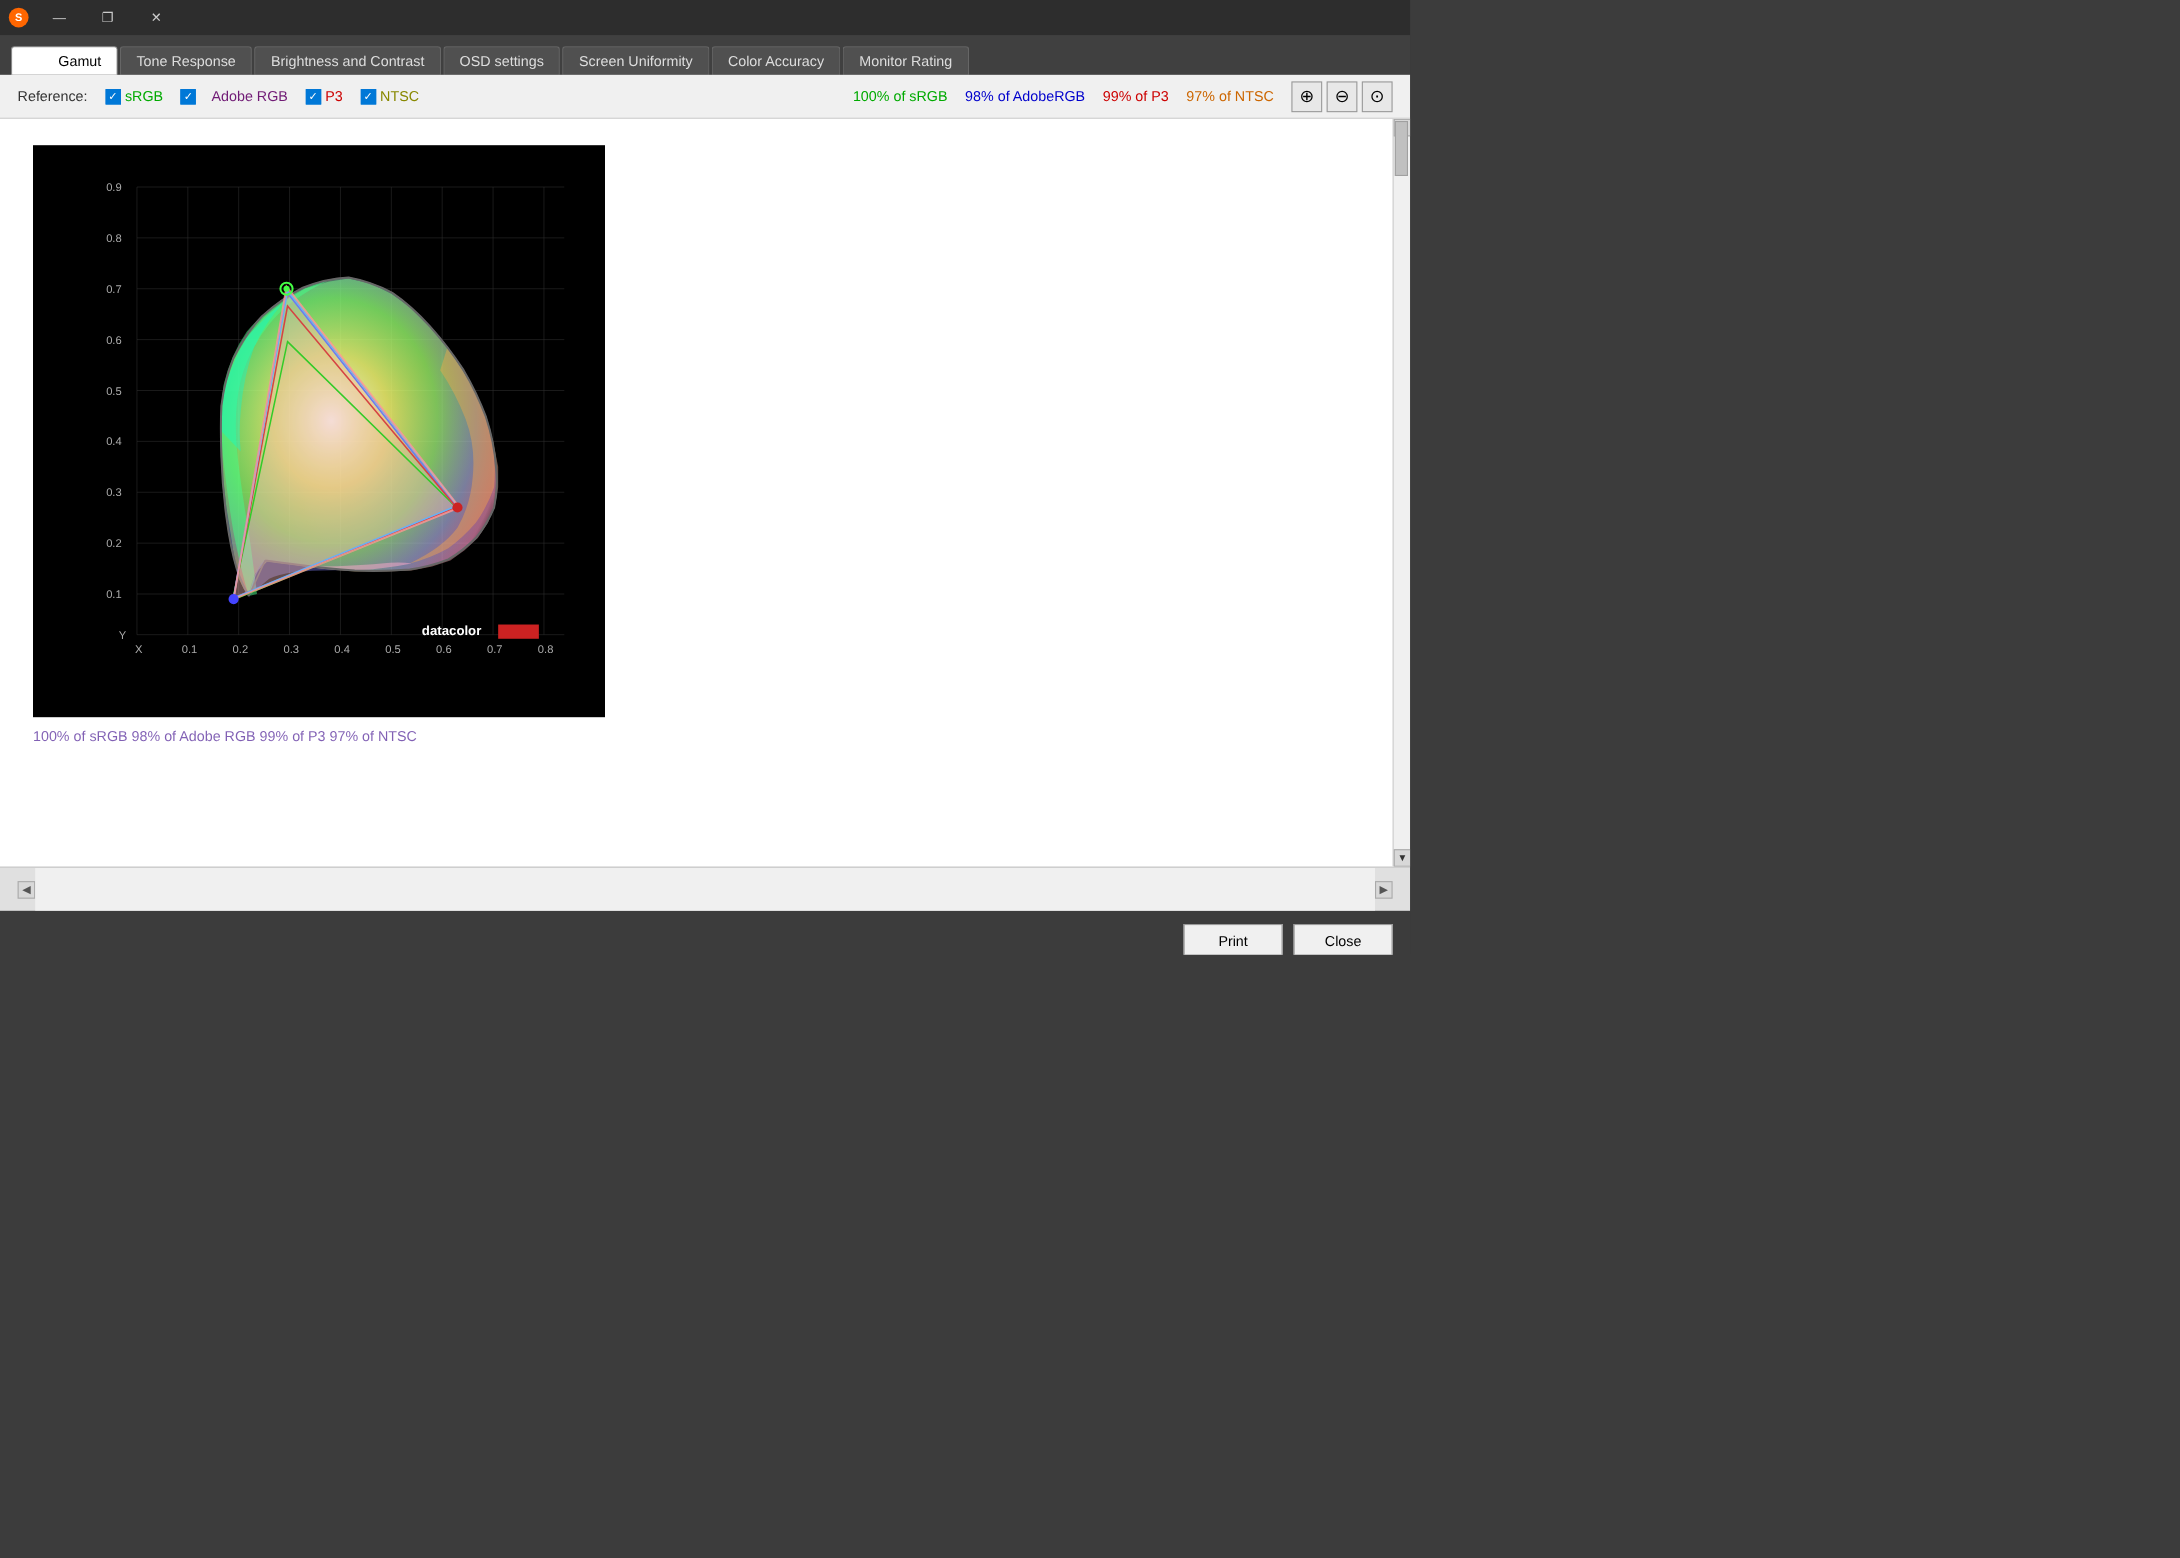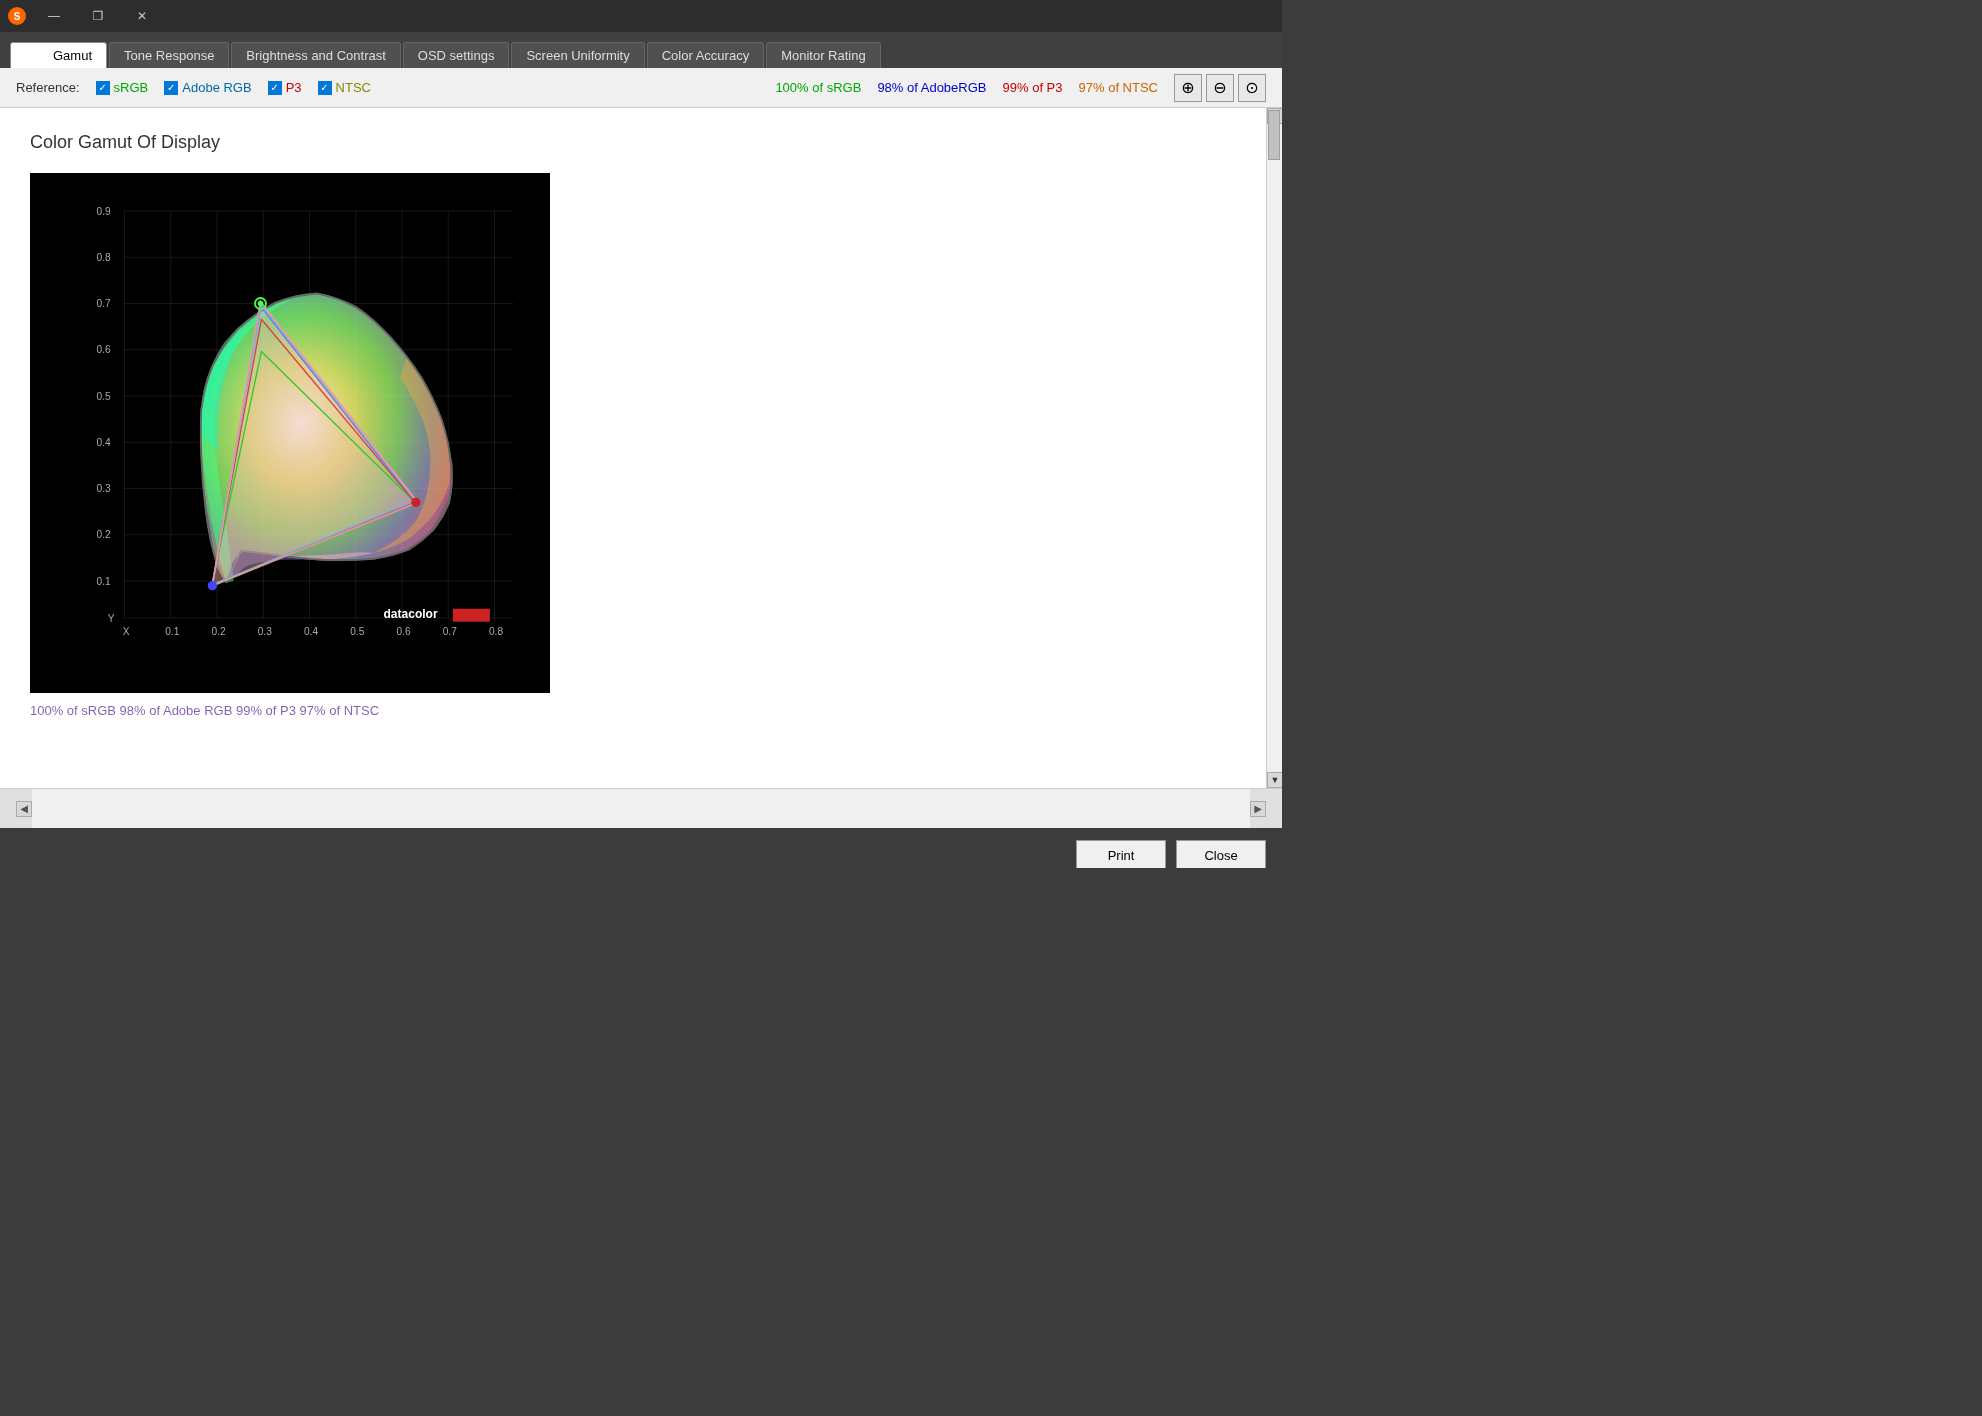--- a/index.html
+++ b/index.html
@@ -95,21 +95,21 @@
       background: #0078d7;
       border-color: #0078d7;
     }
     .ref-checkbox.checked::after {
       content: '✓';
       color: white;
       font-size: 10px;
     }
     .ref-name { font-size: 13px; }
     .ref-name.srgb { color: #00aa00; }
-    .ref-name.adobe { color: #0369a1; }
+    .ref-name.adobe { color: #701a75; margin-left: 10px; }
     .ref-name.p3 { color: #cc0000; }
     .ref-name.ntsc { color: #888800; }
 
     .ref-spacer { flex: 1; }
 
     .stat-item { font-size: 13px; font-weight: 500; }
     .stat-srgb { color: #00aa00; }
     .stat-adobe { color: #0000cc; }
     .stat-p3 { color: #cc0000; }
     .stat-ntsc { color: #cc6600; }
@@ -285,21 +285,20 @@
 
     <div class="zoom-controls">
       <div class="zoom-btn" title="Zoom In">⊕</div>
       <div class="zoom-btn" title="Zoom Out">⊖</div>
       <div class="zoom-btn" title="Fit">⊙</div>
     </div>
   </div>
 
   <div id="scrollable-main">
     <div class="main-content">
-      <h2 class="content-title">Color Gamut Of Display</h2>
 
       <div class="cie-container">
         <svg class="cie-diagram" viewBox="0 0 520 520" xmlns="http://www.w3.org/2000/svg">
 
           <rect width="520" height="520" fill="#000"></rect>
 
           <g stroke="#333" stroke-width="0.5">
 
             <line x1="60" y1="20" x2="60" y2="460"></line>
             <line x1="110" y1="20" x2="110" y2="460"></line>

